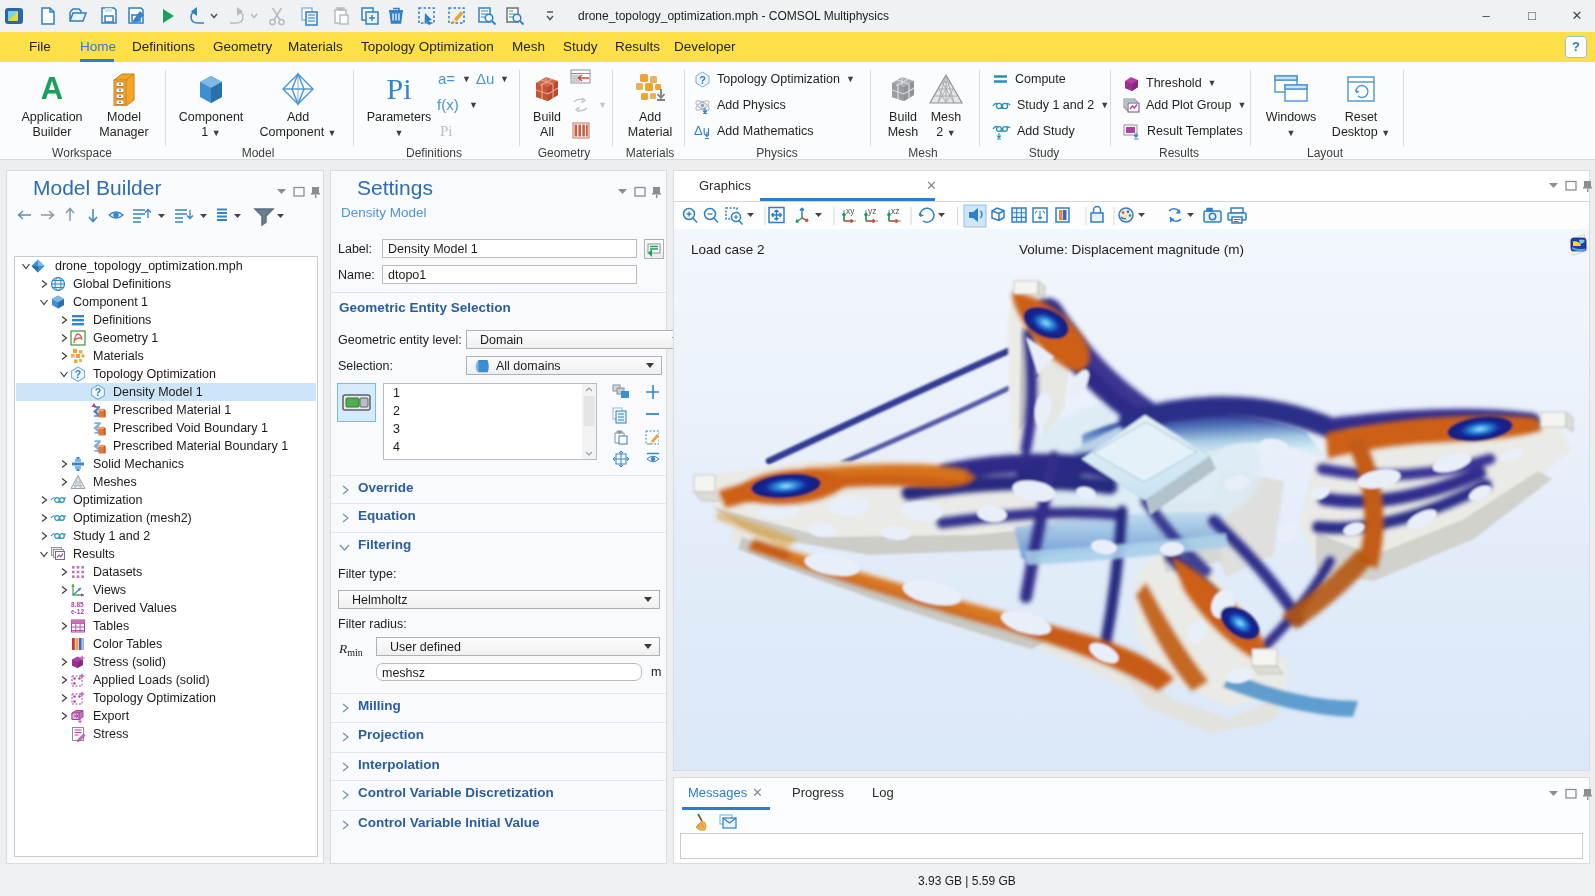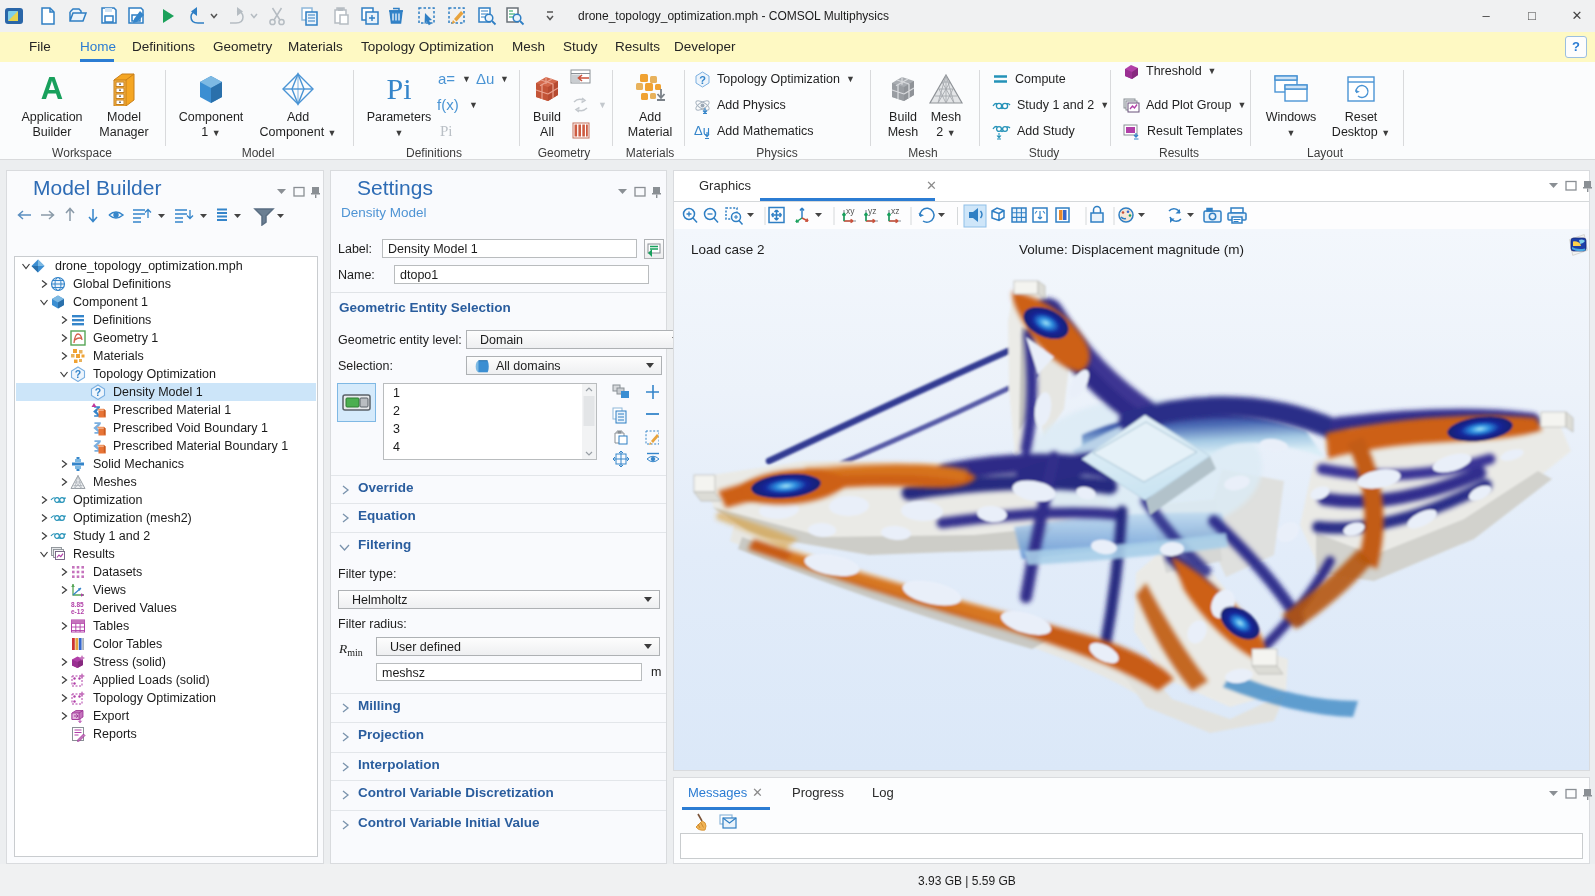--- a/index.html
+++ b/index.html
@@ -3,21 +3,21 @@
 <meta charset="utf-8">
 <style>
 * { margin:0; padding:0; box-sizing:border-box; }
 html,body { width:1595px; height:896px; overflow:hidden; }
 body { font-family:"Liberation Sans", sans-serif; background:#eceef0; position:relative; color:#1a1a1a; }
 
 #titlebar { position:absolute; left:0; top:0; width:1595px; height:32px; background:#f0f1f2; }
 #title { position:absolute; top:9px; left:578px; font-size:12px; color:#1c1c1c; }
 .winbtn { position:absolute; top:0; width:46px; height:32px; color:#444; font-size:13px; text-align:center; line-height:32px; }
 
-#menubar { position:absolute; left:0; top:32px; width:1595px; height:30px; background:#fef9c3; font-size:13.5px; }
+#menubar { position:absolute; left:0; top:32px; width:1595px; height:30px; background:#fde047; font-size:13.5px; }
 .menuitem { position:absolute; top:7px; color:#252525; }
 .menuitem.active { color:#2b7cd3; }
 #homeunderline { position:absolute; left:80px; top:27px; width:34px; height:3px; background:#2b7cd3; }
 #helpbtn { position:absolute; right:8px; top:4px; width:22px; height:22px; border:1px solid #9bbfe0; border-radius:3px; color:#2b7cd3; font-size:13px; font-weight:bold; text-align:center; line-height:20px; background:#fdfdfd; }
 
 #ribbon { position:absolute; left:0; top:62px; width:1595px; height:98px; background:#fbfcfd; border-bottom:1px solid #d9dadc; }
 .rsep { position:absolute; top:8px; width:1px; height:76px; background:#d9dadc; }
 .glabel { position:absolute; top:84px; font-size:12px; color:#3d3d3d; text-align:center; }
 .bigbtn { position:absolute; top:6px; text-align:center; font-size:12.5px; color:#1f1f1f; line-height:15px; }
 .bigbtn .bicon { height:42px; display:flex; align-items:center; justify-content:center; }
@@ -388,21 +388,21 @@
       </div>
     <div class="smallrow" style="left:992px; top:60px;">
         <svg width="19" height="17" fill="none" stroke="#2492b8" stroke-width="1.3">
           <path d="M1 6 q3 -5 6 0 q3 5 6 0 q2 -3.5 5 -1"></path>
           <circle cx="7" cy="6" r="2.4" fill="#fff"></circle>
           <circle cx="13" cy="6" r="2.4" fill="#fff"></circle>
           <path d="M7 10 v4 M5 12.5 l2 2.2 2 -2.2 M5 16 h4" stroke-width="1.1"></path>
         </svg>
         <span>Add Study</span>
       </div>
-    <div class="smallrow" style="left:1122px; top:0;">
+    <div class="smallrow" style="left:1122px; top:12px;">
         <svg width="18" height="17">
           <path d="M3 6 L9 2 L16 5 L16 12 L10 16 L3 13 Z" fill="#b13fa8"></path>
           <path d="M3 6 L10 9 L10 16 L3 13 Z" fill="#9a2f92"></path>
           <path d="M10 9 L16 5 L16 12 L10 16 Z" fill="#87297f"></path>
         </svg>
         <span>Threshold</span>
         <span class="chev">▼</span>
       </div>
     <div class="smallrow" style="left:1122px; top:34px;">
         <svg width="18" height="17" fill="none">
@@ -778,21 +778,21 @@
           <path d="M10 11 v3.5 m-1.6 -1.7 l1.6 1.8 1.6 -1.8" stroke="#b13fa8" stroke-width="1" fill="none"></path>
         </svg>
         <span class="tx" style="left:78px;">Export</span>
       </div>
 <div class="trow" style="top:468px;">
         <svg class="ticon" style="left:55px;" width="16" height="16">
           <rect x="2.5" y="1.5" width="11" height="13" fill="#fff" stroke="#8a9096" stroke-width="1"></rect>
           <path d="M4.5 4 h7 M4.5 6.5 h7 M4.5 9 h4" stroke="#b13fa8" stroke-width="1" fill="none"></path>
           <path d="M8 13.5 l5.5 -5.5 1.5 1.5 -5.5 5.5 -2 0.5 z" fill="#c573bd" stroke="#9a2f92" stroke-width="0.7"></path>
         </svg>
-        <span class="tx" style="left:78px;">Reports</span>
+        <span class="tx" style="left:78px;">Stress</span>
       </div>
 </div>
 </div>
 
 <div class="panel" id="settings">
   <div class="ptitle">Settings</div>
     <svg style="position:absolute; left:285px; top:15px;" width="50" height="12" fill="none">
       <path d="M2 3 l4.5 5 4.5 -5" fill="#8a8f94" stroke="none"></path>
       <rect x="19" y="1.5" width="10" height="8.5" stroke="#8a8f94" stroke-width="1.3"></rect>
       <g fill="#8a8f94">
@@ -806,21 +806,21 @@
     <div class="slabel" style="left:7px; top:71px;">Label:</div>
     <div class="sinput" style="left:51px; top:68px; width:255px; height:19px;">Density Model 1</div>
     <div style="position:absolute; left:313px; top:68px; width:20px; height:20px; border:1px solid #aeb1b4; background:linear-gradient(#fdfdfd,#ededee);">
         <svg width="18" height="18">
           <rect x="3" y="4" width="12" height="9" fill="#fff" stroke="#8a9096"></rect>
           <path d="M5 6.5 h8 M5 9 h8" stroke="#18a05c" stroke-width="1.4"></path>
           <path d="M3 13 l4 -4 v8 z" fill="#18a05c"></path>
         </svg>
       </div>
     <div class="slabel" style="left:7px; top:97px;">Name:</div>
-    <div class="sinput" style="left:51px; top:94px; width:255px; height:19px;margin-left:12px;">dtopo1</div>
+    <div class="sinput" style="left:51px; top:94px; width:255px; height:19px;">dtopo1</div>
     <div style="position:absolute; left:0; top:121px; width:335px; border-top:1px solid #e0e3e7;"></div>
     <div class="shdr" style="left:8px; top:129px;">Geometric Entity Selection</div>
     <div class="slabel" style="left:7px; top:162px;">Geometric entity level:</div>
     <div class="sselect" style="left:135px; top:159px; width:222px; height:19px;">
         <span style="position:absolute; left:13px; top:2px;">Domain</span>
         <span class="dar"></span>
       </div>
     <div class="slabel" style="left:7px; top:188px;">Selection:</div>
     <div class="sselect" style="left:135px; top:185px; width:196px; height:19px;">
         <svg width="15" height="13" style="position:absolute; left:8px; top:3px;">
@@ -905,21 +905,21 @@
     <div class="sselect" style="left:7px; top:419px; width:322px; height:19px;">
         <span style="position:absolute; left:13px; top:2px;">Helmholtz</span>
         <span class="dar"></span>
       </div>
     <div class="slabel" style="left:7px; top:446px;">Filter radius:</div>
     <div class="slabel" style="left:8px; top:470px; font-family:'Liberation Serif'; font-style:italic; font-size:13.5px;">R<span style="font-size:10px; font-style:normal; vertical-align:-3px;">min</span></div>
     <div class="sselect" style="left:45px; top:466px; width:284px; height:19px;">
         <span style="position:absolute; left:13px; top:2px;">User defined</span>
         <span class="dar"></span>
       </div>
-    <div class="sinput" style="left:45px; top:492px; width:266px; height:18px;">meshsz</div>
+    <div class="sinput" style="left:45px; top:492px; width:266px; height:18px;border-radius:7px;">meshsz</div>
     <div class="slabel" style="left:320px; top:494px;">m</div>
     <div class="ssec" style="top:522px; height:29px;">
         <svg class="sch" style="position:absolute; left:10px; top:9px;" width="9" height="10" fill="none">
           <path d="M2 1 L7 5 L2 9" stroke="#7a93ad" stroke-width="1.3"></path>
         </svg>
         <span class="sct">Milling</span>
       </div>
     <div class="ssec" style="top:551px; height:30px;">
         <svg class="sch" style="position:absolute; left:10px; top:9px;" width="9" height="10" fill="none">
           <path d="M2 1 L7 5 L2 9" stroke="#7a93ad" stroke-width="1.3"></path>

